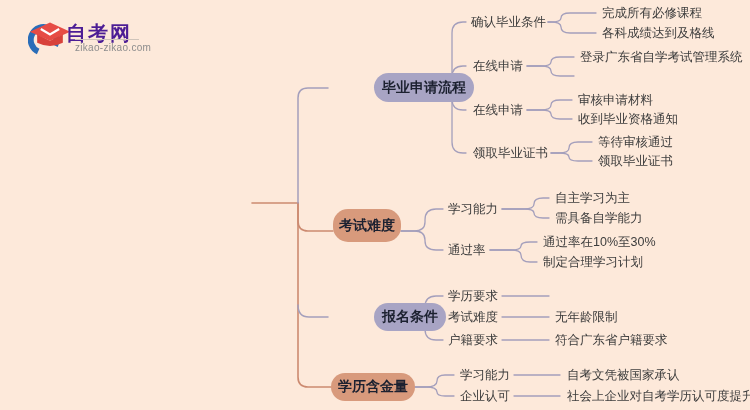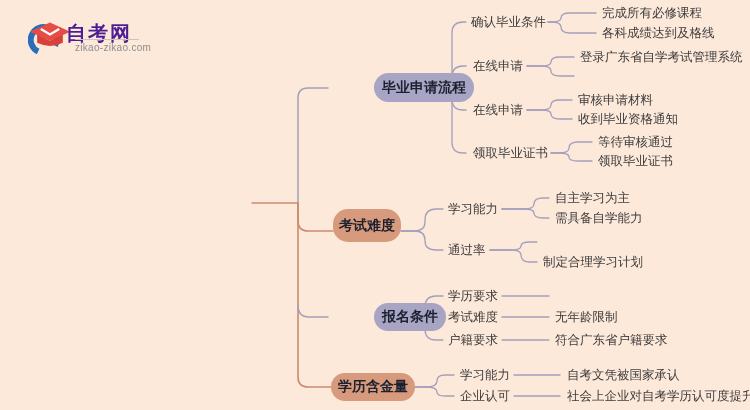--- a/index.html
+++ b/index.html
@@ -114,20 +114,21 @@
   <div class="node txt" style="left:578px;top:100px">审核申请材料</div>
   <div class="node txt" style="left:578px;top:119px">收到毕业资格通知</div>
   <div class="node txt" style="left:598px;top:142px">等待审核通过</div>
   <div class="node txt" style="left:598px;top:161px">领取毕业证书</div>
 
   <div class="node txt" style="left:448px;top:209px">学习能力</div>
   <div class="node txt" style="left:448px;top:250px">通过率</div>
 
   <div class="node txt" style="left:555px;top:198px">自主学习为主</div>
   <div class="node txt" style="left:555px;top:218px">需具备自学能力</div>
+  <div class="node txt" style="left:543px;top:242px">通过率在10%至30%</div>
   <div class="node txt" style="left:543px;top:262px">制定合理学习计划</div>
 
   <div class="node txt" style="left:448px;top:296px">学历要求</div>
   <div class="node txt" style="left:448px;top:317px">考试难度</div>
   <div class="node txt" style="left:448px;top:340px">户籍要求</div>
 
   <div class="node txt" style="left:555px;top:317px">无年龄限制</div>
   <div class="node txt" style="left:555px;top:340px">符合广东省户籍要求</div>
 
   <div class="node txt" style="left:460px;top:375px">学习能力</div>

